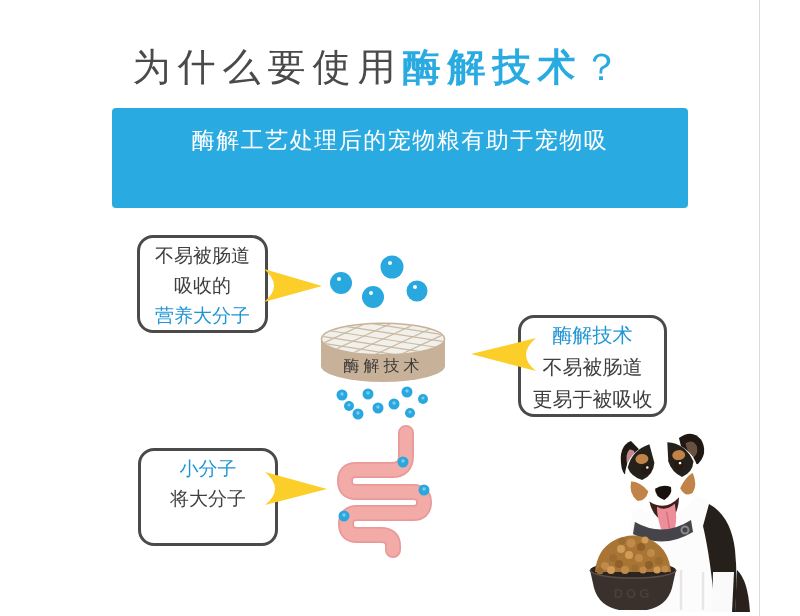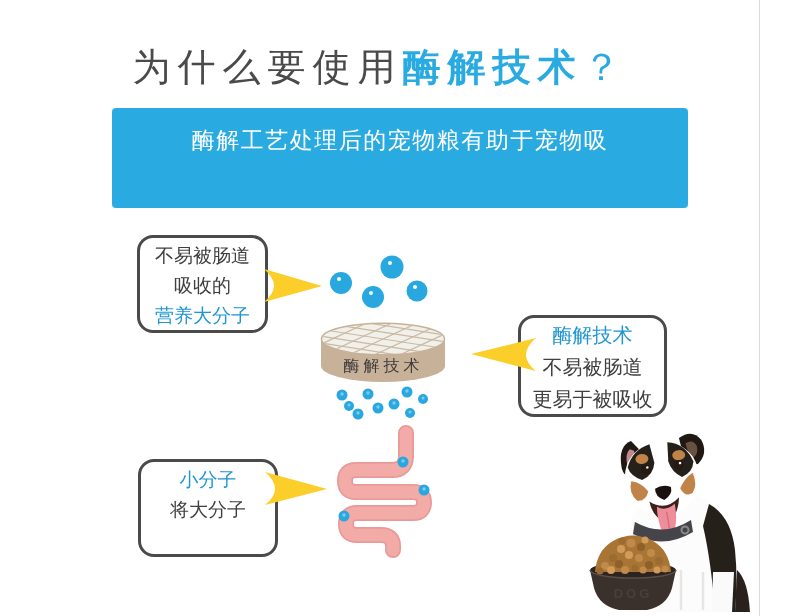--- a/index.html
+++ b/index.html
@@ -28,21 +28,21 @@
     background:var(--accent-blue);border-radius:4px;color:#fff;
     font-size:23px;letter-spacing:1.5px;text-align:center;line-height:37px;
     padding-top:14px;box-sizing:border-box;}
 
   .callout{position:absolute;background:#fff;border:3px solid #4A4A4A;border-radius:16px;
     box-sizing:border-box;text-align:center;color:#3F3F3F;z-index:1;}
   .callout .bl{white-space:nowrap;}
   .blue-line{color:var(--callout-blue);}
   .box-large{left:137px;top:235px;width:131px;height:98px;font-size:19px;line-height:30px;padding-top:3px;}
   .box-enzyme{left:518px;top:315px;width:149px;height:102px;font-size:20px;line-height:32px;padding-top:1px;}
-  .box-small{left:138px;top:448px;width:140px;height:98px;font-size:19px;line-height:30px;padding-top:3px;margin-top:11px;}
+  .box-small{left:138px;top:448px;width:140px;height:98px;font-size:19px;line-height:30px;padding-top:3px;}
 
   .cyl-label{position:absolute;left:330px;top:356px;width:107px;text-align:center;
     font-size:16px;letter-spacing:4px;color:#3E3A39;z-index:3;white-space:nowrap;}
 
   .art{position:absolute;left:0;top:0;z-index:2;pointer-events:none;}
 
   .edge-line{position:absolute;left:759px;top:0;width:1px;height:616px;background:var(--edge-line);z-index:0;}
 
   .arrow{fill:var(--arrow-yellow);}
   .mol{fill:var(--molecule-blue);}

